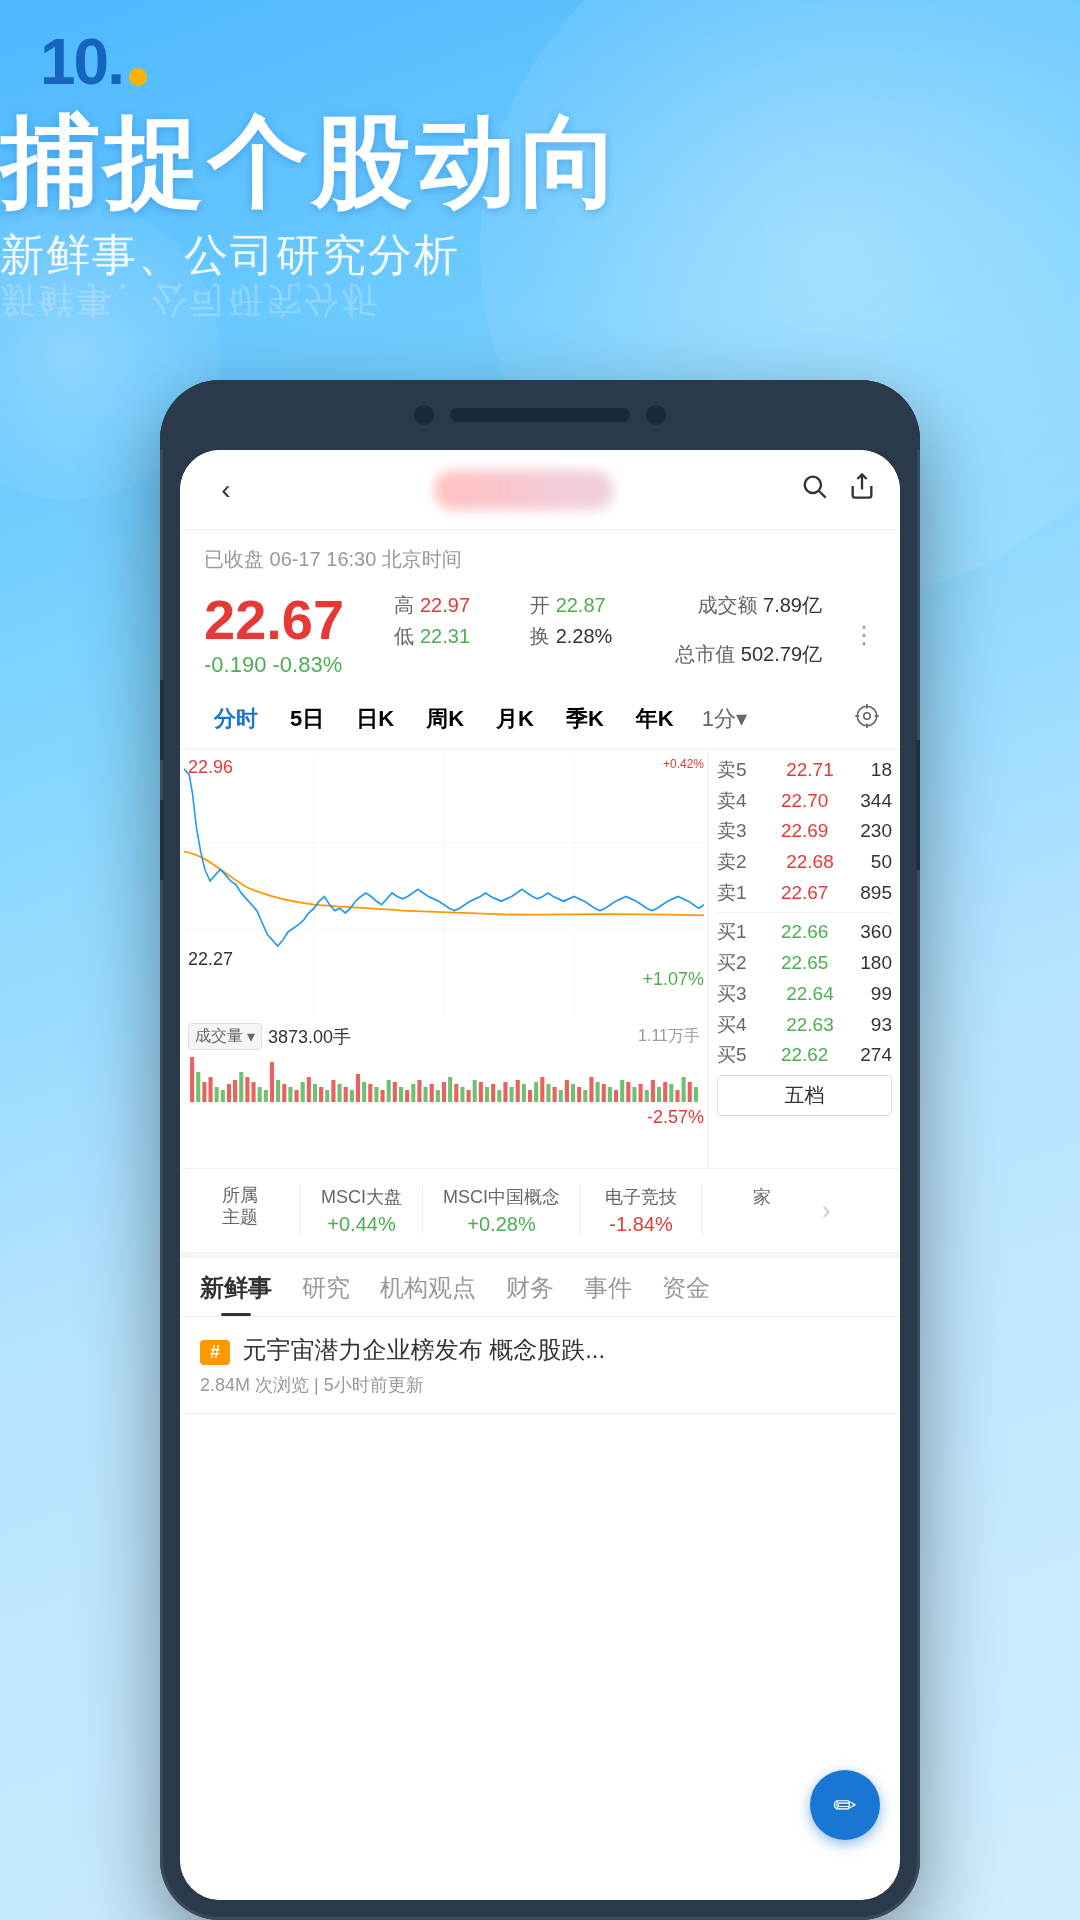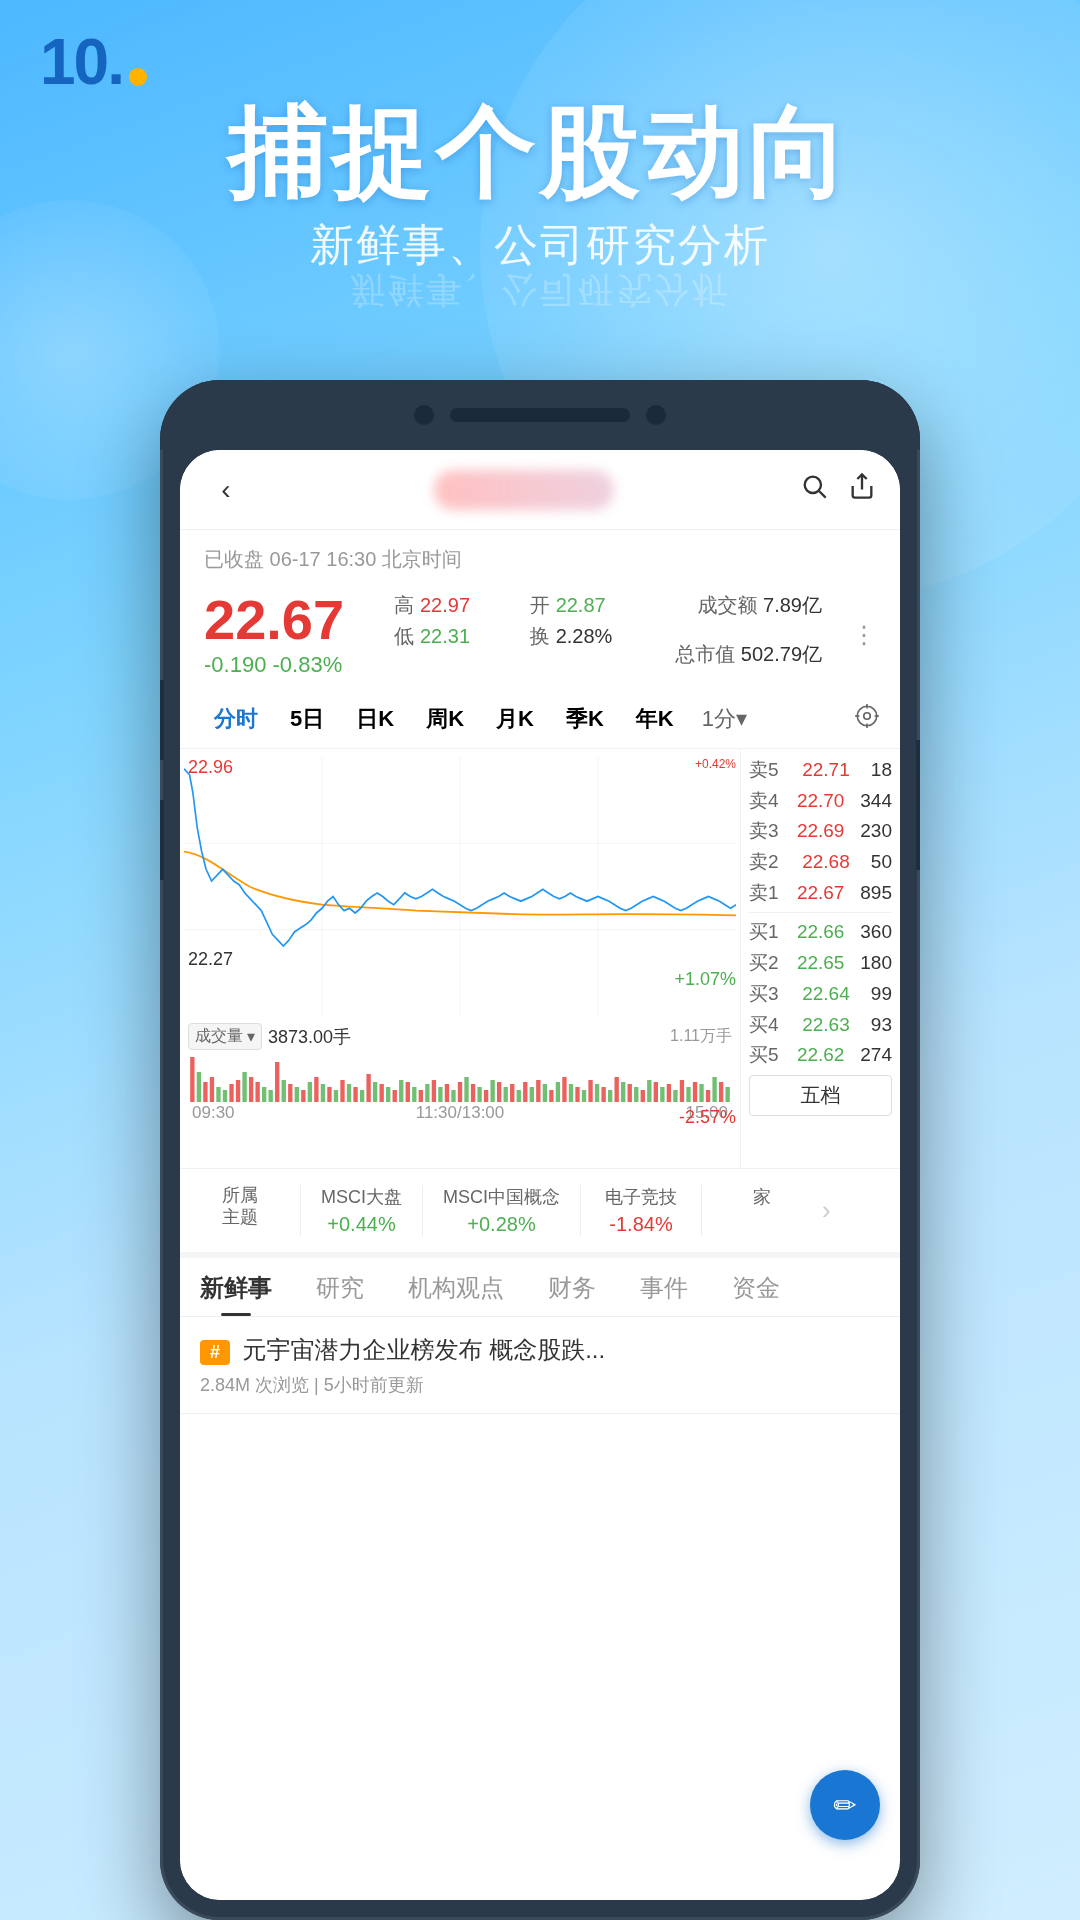--- a/index.html
+++ b/index.html
@@ -55,24 +55,24 @@
       background: #ffb300;
       border-radius: 50%;
       margin-left: 4px;
       margin-top: 30px;
       flex-shrink: 0;
     }
 
     
     .hero-section {
       position: absolute;
-      top: 96px;
+      top: 106px;
       left: 0;
       right: 0;
-      text-align: center;
+      text-align: left;
       z-index: 10;
     }
     .hero-title {
       font-size: 100px;
       font-weight: 900;
       color: white;
       text-shadow: 0 2px 10px rgba(0,80,180,0.3);
       letter-spacing: 4px;
       line-height: 1.1;
     }
@@ -412,21 +412,21 @@
     .chart-time-labels {
       display: flex;
       justify-content: space-between;
       padding: 2px 8px;
       font-size: 17px;
       color: #999;
     }
 
     
     .order-book {
-      width: 160px;
+      width: 192px;
       padding: 6px 8px;
       border-left: 1px solid #f0f0f0;
       font-size: 19px;
     }
     .order-row {
       display: flex;
       justify-content: space-between;
       align-items: center;
       padding: 3px 0;
       line-height: 1.3;
@@ -497,21 +497,21 @@
       background: #eee;
       align-self: stretch;
     }
 
     
     .news-tabs {
       display: flex;
       align-items: center;
       padding: 14px 20px 0;
       background: white;
-      gap: 44px;
+      gap: 30px;
       border-bottom: 1px solid #eee;
     }
     .news-tab {
       font-size: 24px;
       color: #999;
       padding-bottom: 12px;
       cursor: pointer;
       position: relative;
     }
     .news-tab.active {
@@ -818,25 +818,20 @@
               <rect x="464" y="30" width="4" height="20" fill="#e53935" opacity="0.8"></rect>
               <rect x="470" y="32" width="4" height="18" fill="#4caf50" opacity="0.8"></rect>
               <rect x="476" y="38" width="4" height="12" fill="#e53935" opacity="0.8"></rect>
               <rect x="482" y="25" width="4" height="25" fill="#4caf50" opacity="0.8"></rect>
               <rect x="488" y="30" width="4" height="20" fill="#e53935" opacity="0.8"></rect>
               <rect x="494" y="35" width="4" height="15" fill="#4caf50" opacity="0.8"></rect>
             </svg>
           </div>
 
           
-          <div class="chart-time-labels">
-            <span>09:30</span>
-            <span>11:30/13:00</span>
-            <span>15:00</span>
-          </div>
         </div>
 
         <div class="order-book">
 
           <div class="order-row">
             <span class="order-label">卖5</span>
             <span class="order-price-red">22.71</span>
             <span class="order-qty">18</span>
           </div>
           <div class="order-row">

